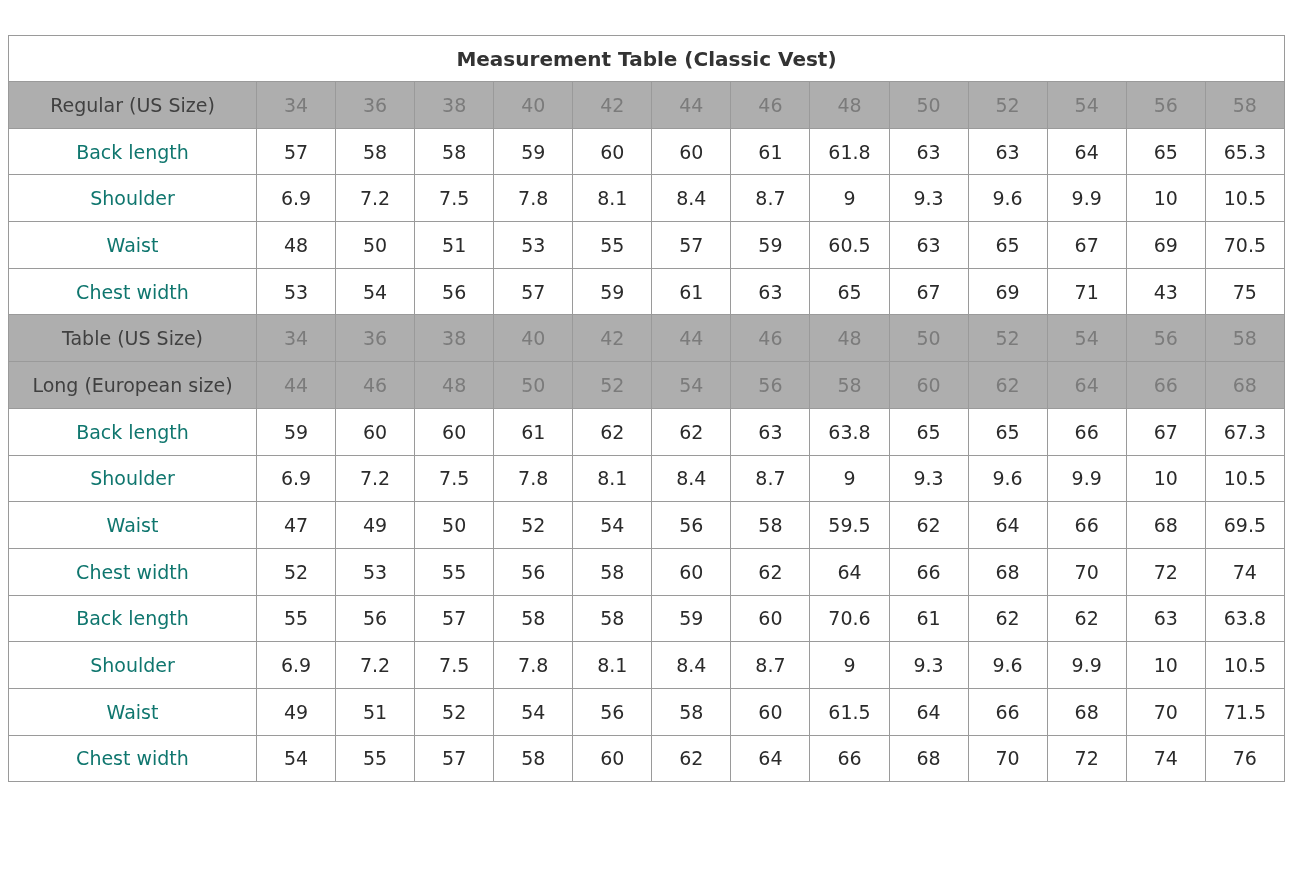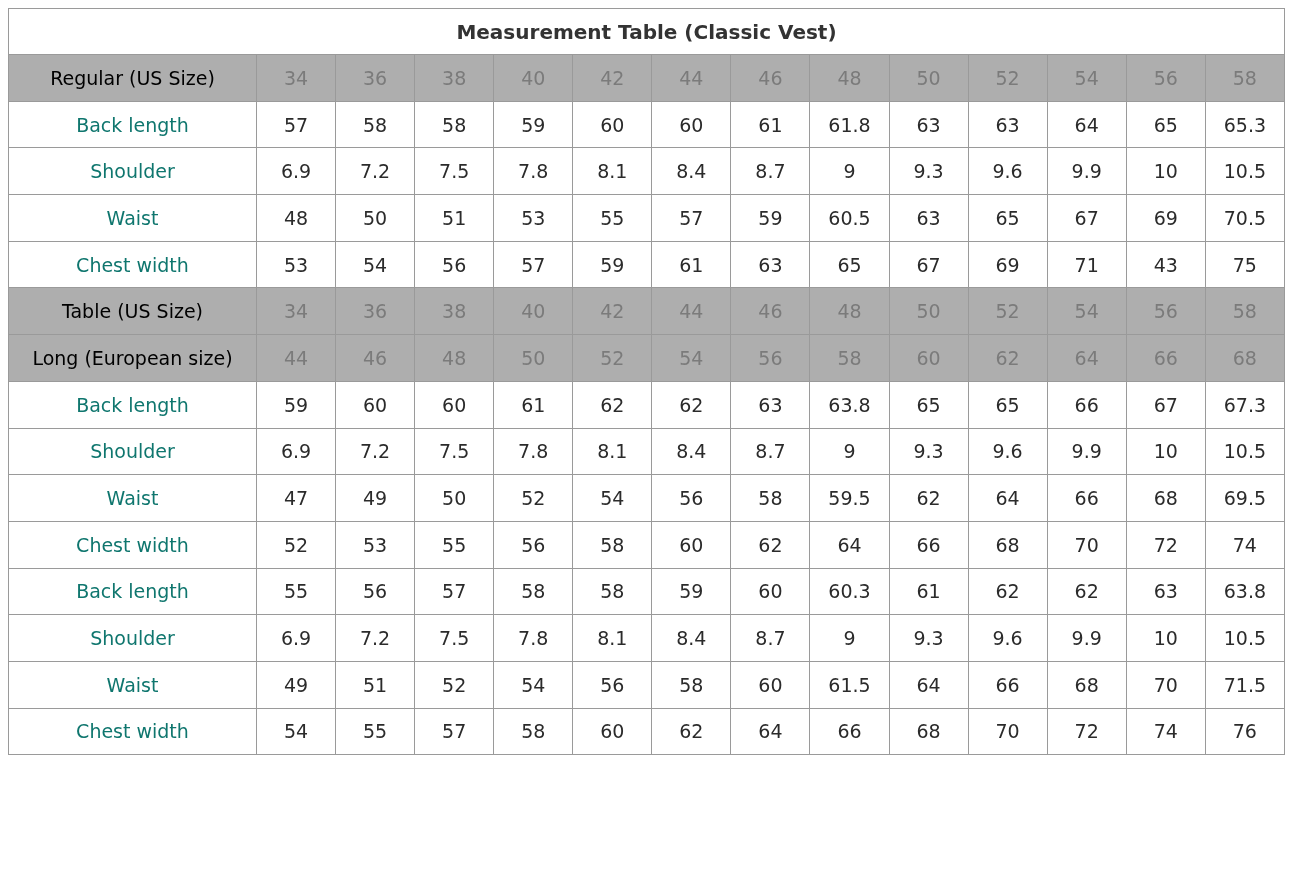--- a/index.html
+++ b/index.html
@@ -12,20 +12,21 @@
     height: 890px;
     font-family: "DejaVu Sans", sans-serif;
     overflow: hidden;
   }
   #sheet {
     width: 1292px;
     height: 785px;
     box-sizing: border-box;
     padding: 8px 8px 0 8px;
     background: #ffffff;
+    margin-top: 27px;
   }
   table {
     border-collapse: collapse;
     table-layout: fixed;
     width: 1276px;
     background: #ffffff;
   }
   col.label-col { width: 248px; }
   col.size-col  { width: 79.07px; }
   th, td {
@@ -46,21 +47,21 @@
     color: #333333;
     background: #ffffff;
     height: 45px;
   }
   tr.header-row td {
     background: #aeaeae;
     color: #7b7b7b;
     font-size: 19px;
   }
   tr.header-row td.label {
-    color: #000000;
+    color: #404040;
   }
   td.label {
     font-size: 19px;
     color: #0f766e;
   }
 </style>
 </head>
 <body>
 
 <div id="sheet">
@@ -263,21 +264,21 @@
         </tr>
         <tr class="data-row">
           <td class="label">Back length</td>
           <td>55</td>
           <td>56</td>
           <td>57</td>
           <td>58</td>
           <td>58</td>
           <td>59</td>
           <td>60</td>
-          <td>60.3</td>
+          <td>70.6</td>
           <td>61</td>
           <td>62</td>
           <td>62</td>
           <td>63</td>
           <td>63.8</td>
         </tr>
         <tr class="data-row">
           <td class="label">Shoulder</td>
           <td>6.9</td>
           <td>7.2</td>

